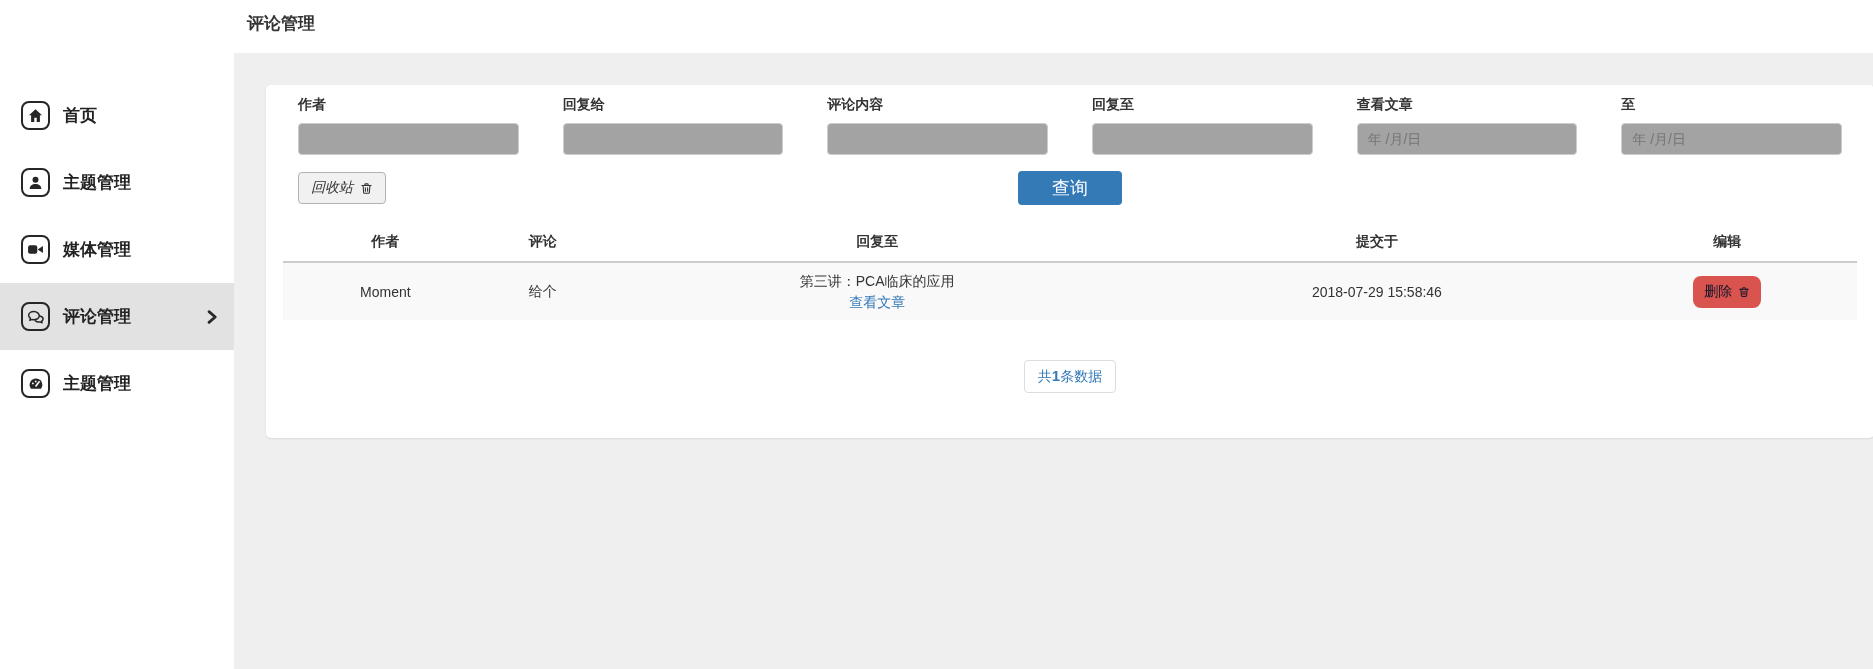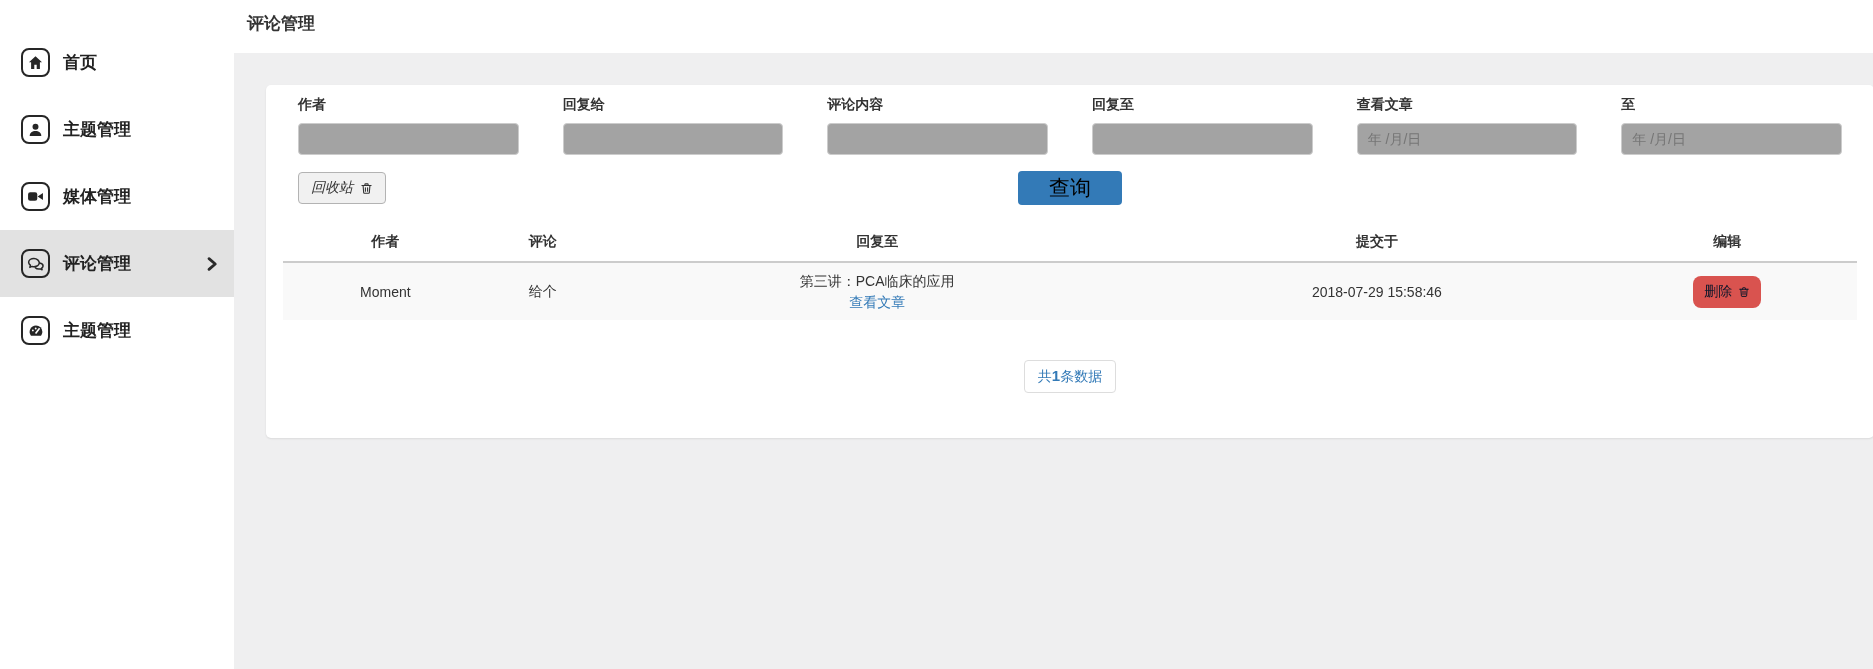--- a/index.html
+++ b/index.html
@@ -5,43 +5,43 @@
   html,body{margin:0;padding:0;width:1873px;height:669px;overflow:hidden;
     font-family:"Liberation Sans","DejaVu Sans",sans-serif;background:#efeff0;}
   *{box-sizing:border-box;}
   
   .topbar{position:absolute;left:0;top:0;width:1873px;height:53px;background:#fff;}
   .menu-btn{position:absolute;left:179px;top:6px;width:38px;height:30px;background:#fff;
     border:2px solid #222;border-radius:6px;display:flex;align-items:center;justify-content:center;
     color:#222;cursor:pointer;padding:0;}
   .page-title{position:absolute;left:247px;top:12px;font-size:17px;font-weight:bold;color:#333;}
   
-  .sidebar{position:absolute;left:0;top:0;width:234px;height:669px;background:#fff;padding-top:29px;}
+  .sidebar{position:absolute;left:0;top:0;width:234px;height:669px;background:#fff;padding-top:82px;}
   .side-item{height:67px;display:flex;align-items:center;padding:0 14px 0 21px;position:relative;cursor:pointer;}
   .side-item.active{background:#e2e2e2;}
   .side-icon{width:29px;height:29px;border:2.5px solid #262626;border-radius:8px;flex:0 0 29px;
     display:flex;align-items:center;justify-content:center;color:#262626;}
   .side-label{margin-left:13px;font-size:17px;font-weight:600;color:#222;}
   .chev{position:absolute;right:15px;top:50%;transform:translateY(-50%);color:#2a2a2a;display:flex;}
   
   .content{position:absolute;left:234px;top:53px;width:1639px;height:616px;background:#efeff0;}
   .card{position:absolute;left:32px;top:32px;width:1608px;height:353px;background:#fff;
     border-radius:5px;box-shadow:0 1px 2px rgba(0,0,0,.09);padding:11px 17px 0;}
   
   .filter-grid{display:grid;grid-template-columns:repeat(6,1fr);column-gap:44px;padding:0 15px;}
   .f-label{display:block;font-size:14px;font-weight:bold;color:#333;margin-bottom:9px;white-space:nowrap;}
   .f-input{width:100%;height:32px;border:1px solid #ccc;border-radius:4px;padding:0 10px;
     font-size:14px;color:#333;outline:none;background:#a3a3a3;font-family:inherit;}
   .f-input::placeholder{color:#757575;}
   .actions{margin-top:16px;height:34px;position:relative;}
   .btn-recycle{position:absolute;left:15px;top:1px;height:32px;padding:0 12px;background:#f1f1f1;
     border:1px solid #b3b3b3;border-radius:4px;font-size:14px;color:#333;display:inline-flex;
     align-items:center;gap:7px;cursor:pointer;font-family:inherit;font-style:italic;}
-  .btn-search{display:block;margin:0 auto;width:104px;height:34px;background:#337ab7;color:#000000;
-    border:none;border-radius:4px;font-size:21px;cursor:pointer;font-family:inherit;}
+  .btn-search{display:block;margin:0 auto;width:104px;height:34px;background:#337ab7;color:#ffffff;
+    border:none;border-radius:4px;font-size:18px;cursor:pointer;font-family:inherit;}
   
   table{width:100%;border-collapse:collapse;table-layout:fixed;margin-top:22px;}
   th{font-size:14px;font-weight:bold;color:#333;text-align:center;padding:6px 0 10px;
     border-bottom:2px solid #ccc;}
   tbody tr{background:#f9f9f9;}
   td{text-align:center;font-size:14px;color:#333;padding:9px 0;vertical-align:middle;}
   .article-title{margin-bottom:3px;line-height:18px;text-align:center;}
   .view-link{color:#337ab7;font-size:14px;text-decoration:none;cursor:pointer;display:inline-block;line-height:18px;}
   .btn-delete{background:#d9534f;border:none;border-radius:8px;color:#0f172a;font-size:14px;height:32px;
     padding:0 11px;display:inline-flex;align-items:center;gap:6px;cursor:pointer;font-family:inherit;}

